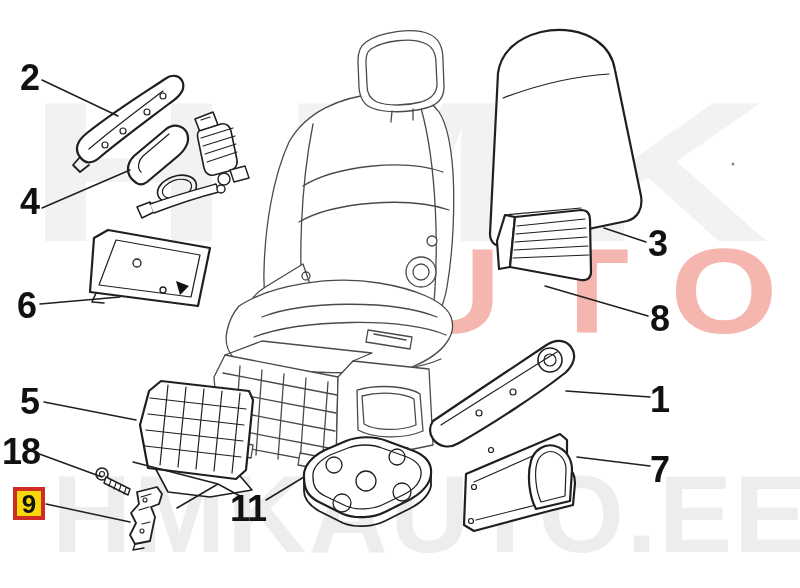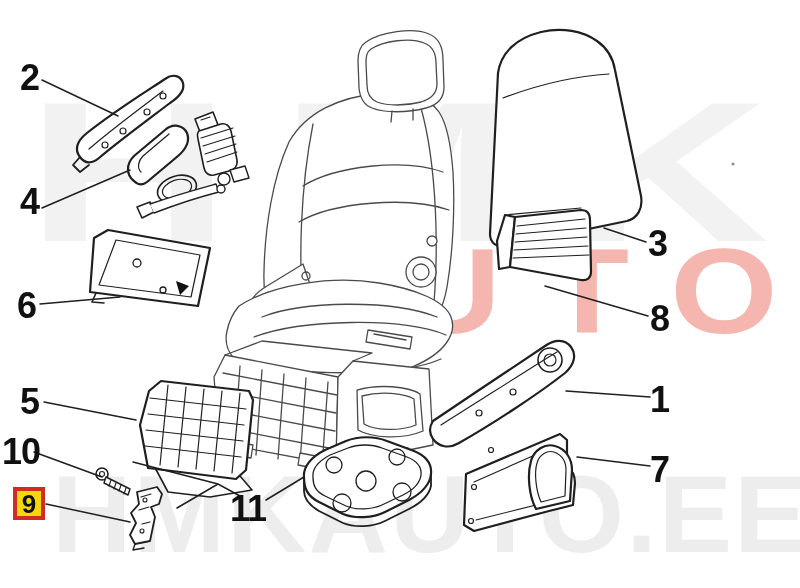--- a/index.html
+++ b/index.html
@@ -211,21 +211,21 @@
       <path d="M650,397 L566,391"></path>
       <path d="M650,466 L577,457"></path>
     </g>
     <circle cx="733" cy="164" r="1.5" fill="#8a8a8a" stroke="none"></circle>
   </svg>
 
   <div class="lbl" style="left:20px;top:60px">2</div>
   <div class="lbl" style="left:20px;top:184px">4</div>
   <div class="lbl" style="left:17px;top:288px">6</div>
   <div class="lbl" style="left:20px;top:384px">5</div>
-  <div class="lbl" style="left:2px;top:434px">10</div>
+  <div class="lbl" style="left:2px;top:434px">18</div>
   <div class="lbl-box" style="left:13px;top:487px">
     <span>9</span>
   </div>
   <div class="lbl" style="left:230px;top:491px">11</div>
   <div class="lbl" style="left:648px;top:226px">3</div>
   <div class="lbl" style="left:650px;top:301px">8</div>
   <div class="lbl" style="left:650px;top:382px">1</div>
   <div class="lbl" style="left:650px;top:452px">7</div>
 </div>
 

